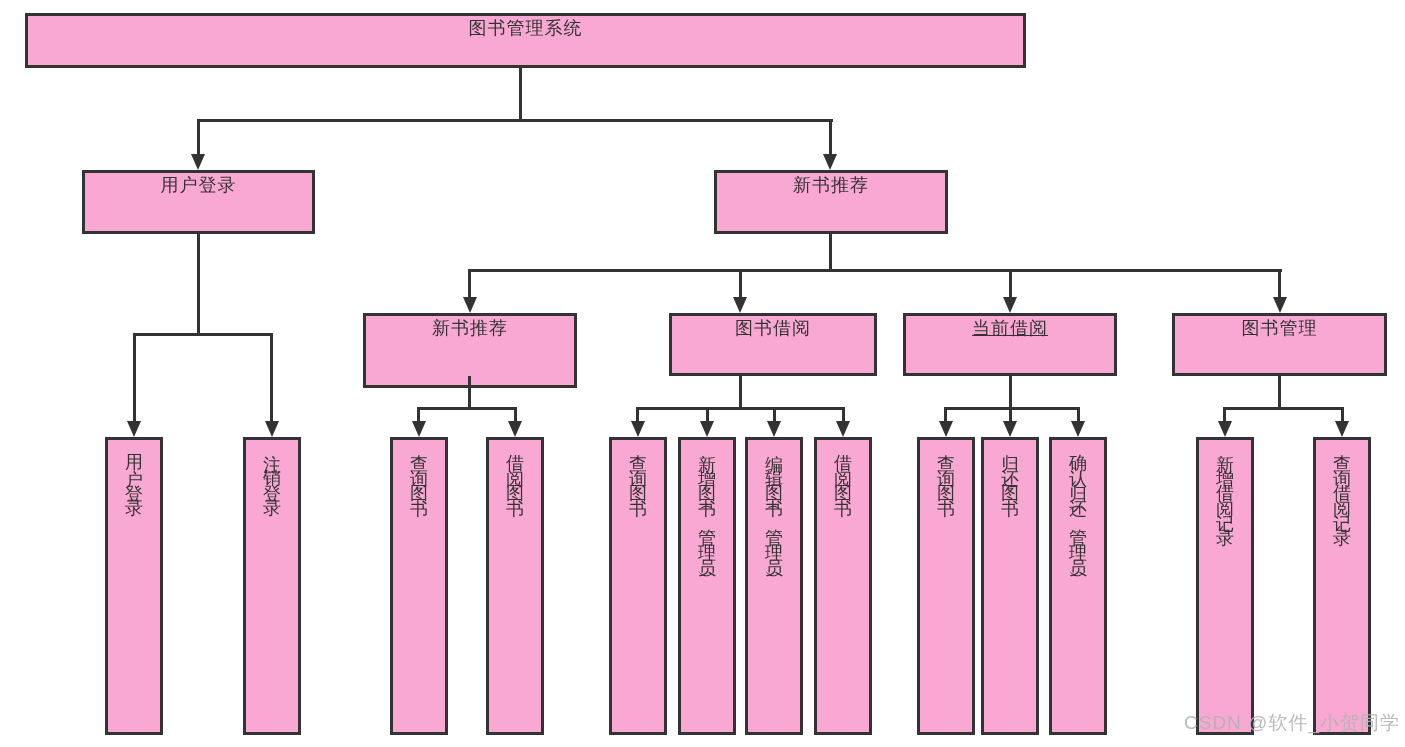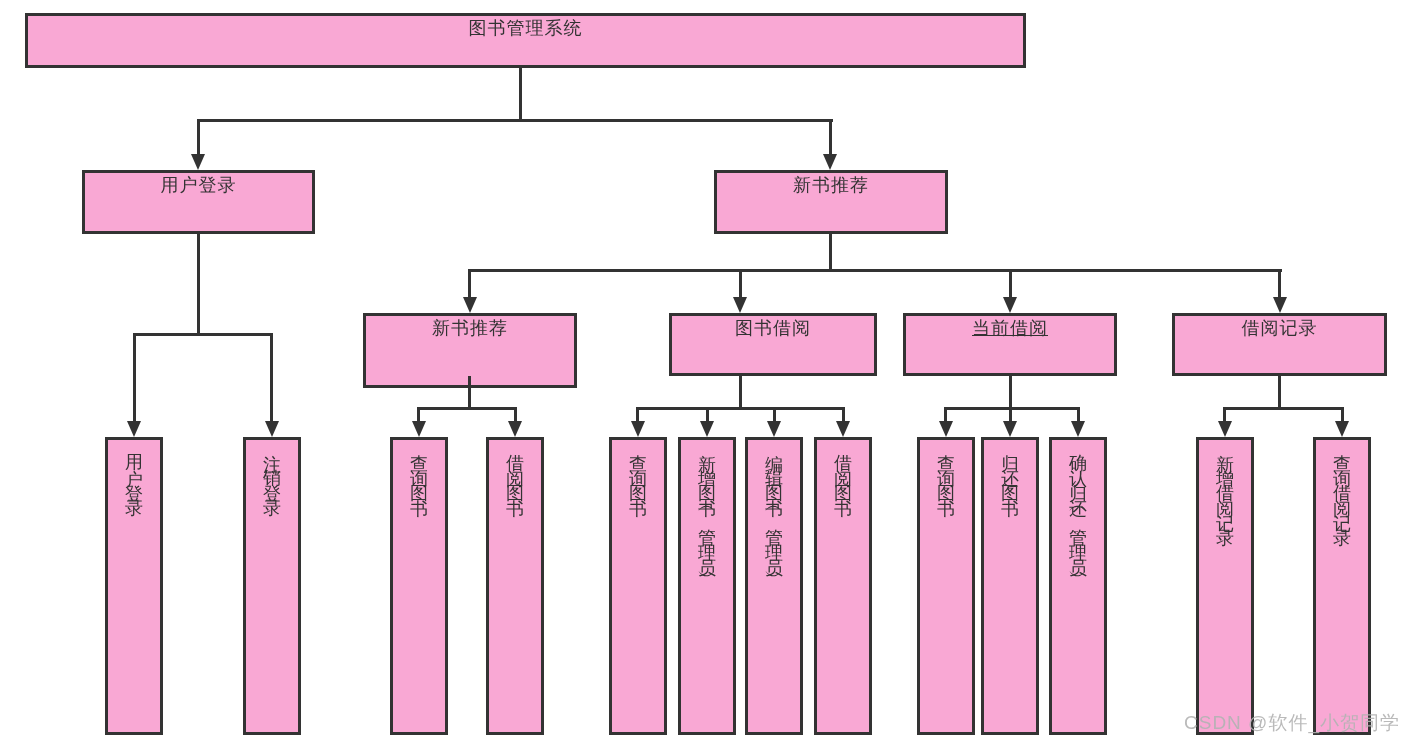--- a/index.html
+++ b/index.html
@@ -98,21 +98,21 @@
   <div class="box hbox" style="left:363px;top:313px;width:214px;height:75px;">
     <span>新书推荐</span>
   </div>
   <div class="box hbox" style="left:633px;top:313px;width:208px;height:63px;margin-left:36px;">
     <span>图书借阅</span>
   </div>
   <div class="box hbox" style="left:903px;top:313px;width:214px;height:63px;text-decoration:underline;">
     <span>当前借阅</span>
   </div>
   <div class="box hbox" style="left:1172px;top:313px;width:215px;height:63px;">
-    <span>借阅记录</span>
+    <span>图书管理</span>
   </div>
 
   <div class="line" style="left:468px;top:376px;width:3px;height:34px;"></div>
   <div class="line" style="left:417px;top:407px;width:100px;height:3px;"></div>
   <div class="line" style="left:417px;top:407px;width:3px;height:16px;"></div>
   <div class="arrow" style="left:412px;top:421px;"></div>
   <div class="line" style="left:514px;top:407px;width:3px;height:16px;"></div>
   <div class="arrow" style="left:508px;top:421px;"></div>
 
   <div class="line" style="left:739px;top:376px;width:3px;height:34px;"></div>

